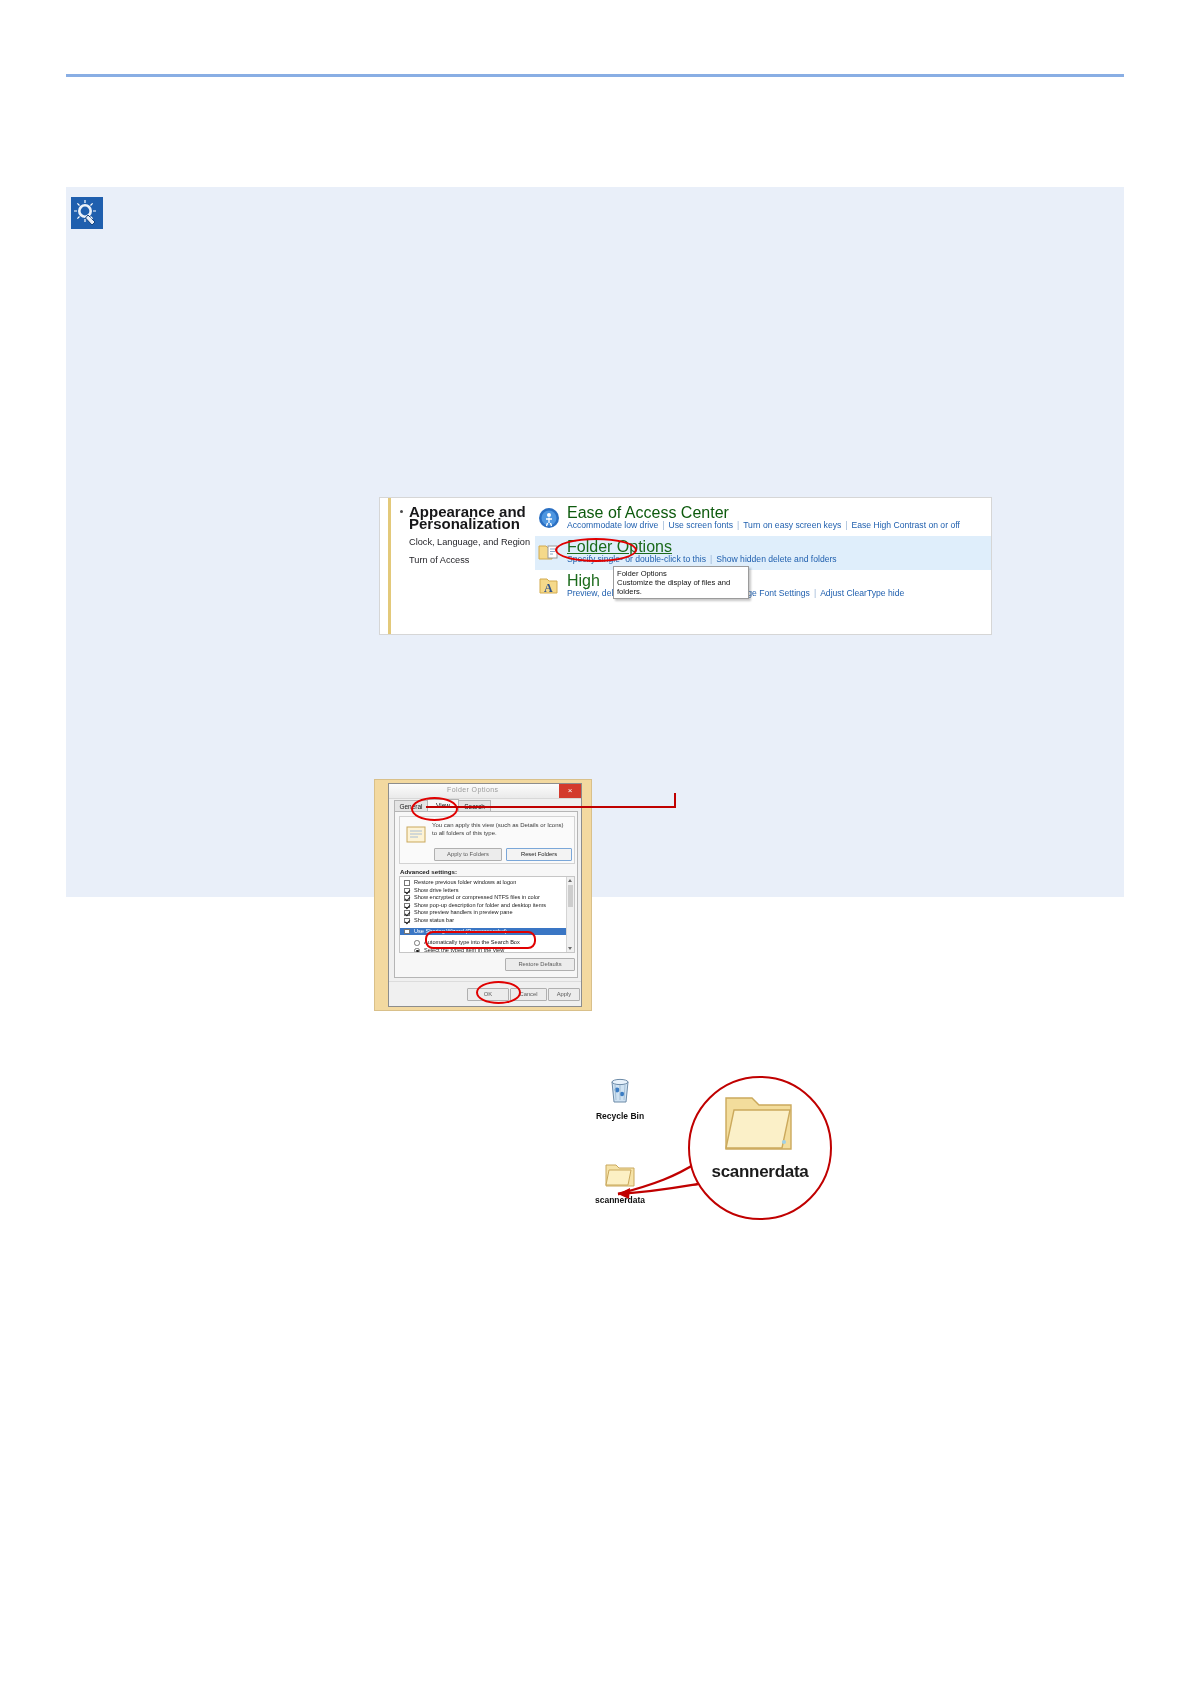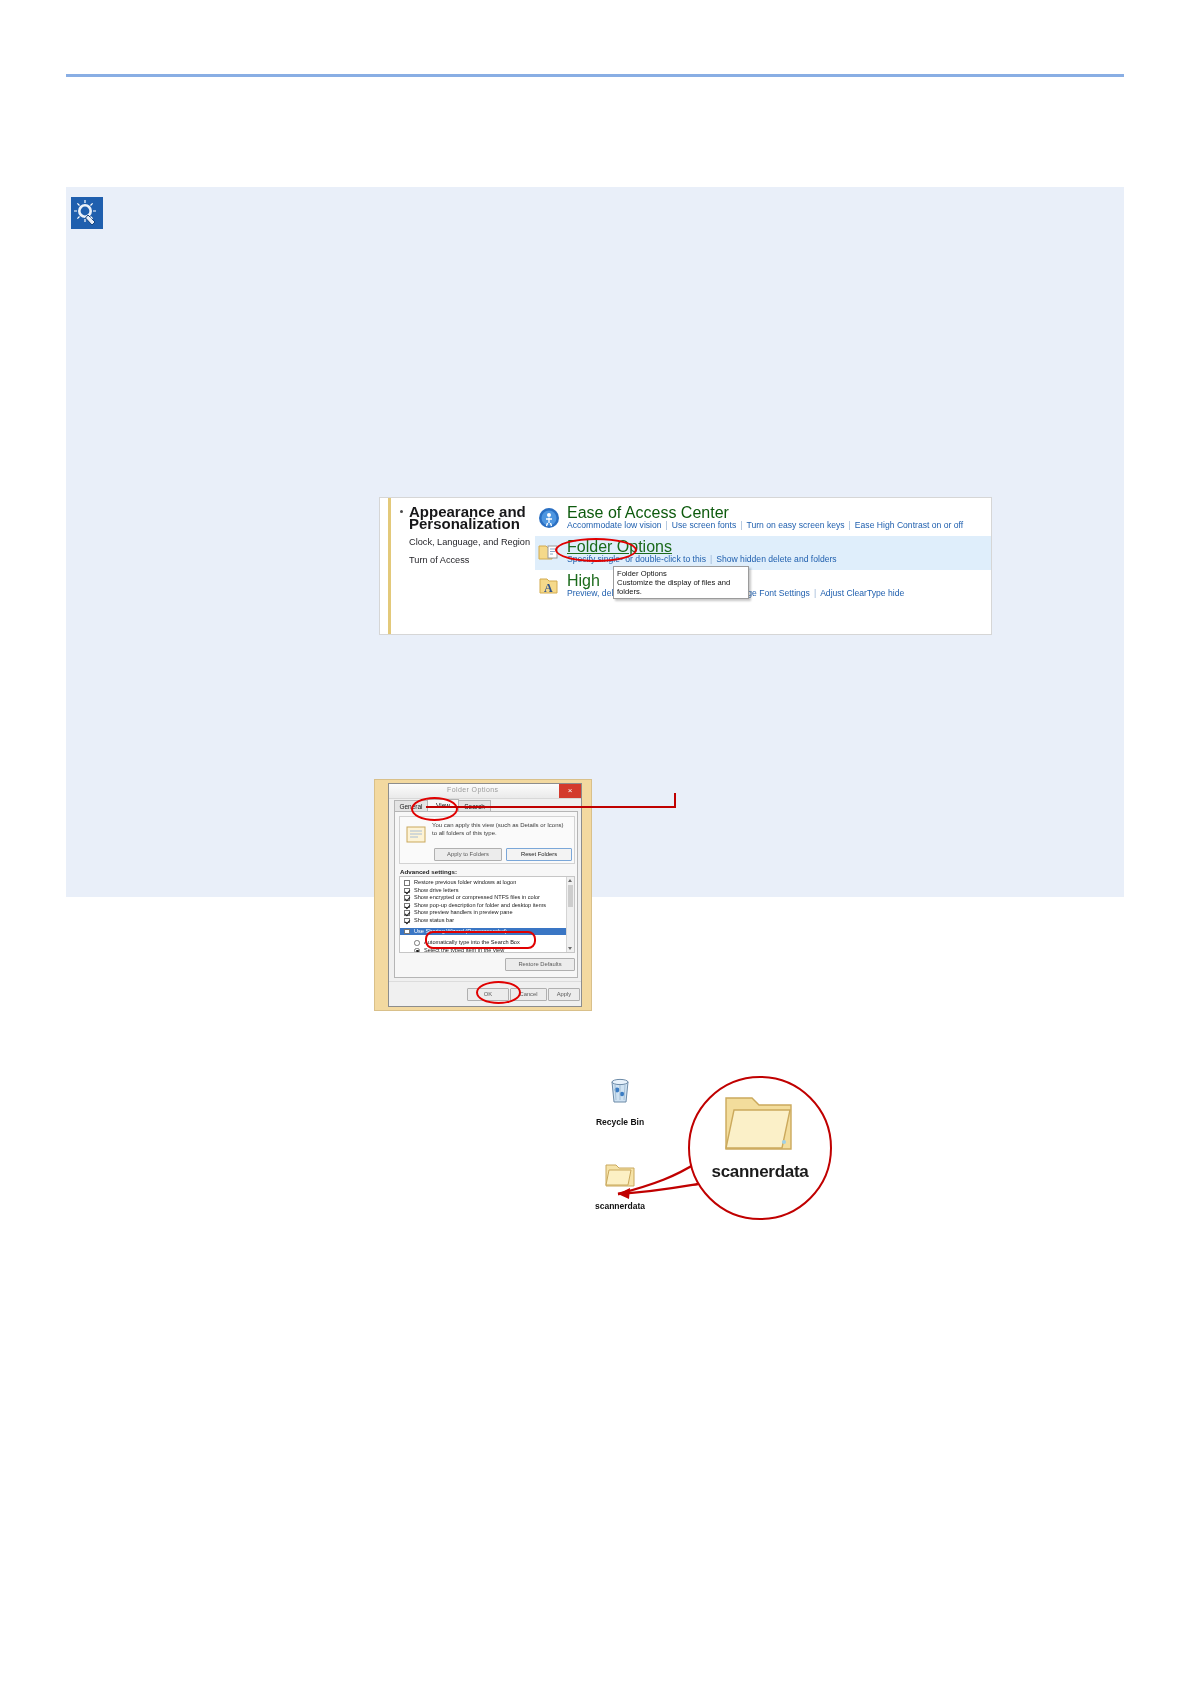--- a/index.html
+++ b/index.html
@@ -220,21 +220,21 @@
   }
   .recycle{
     position:absolute;left:32px;top:22px;width:56px;text-align:center;
   }
   .desk-folder{
     position:absolute;left:32px;top:110px;width:56px;text-align:center;
   }
   .desk-label{
     font-size:8.5px;color:#111;font-weight:bold;
     text-shadow:0 0 2px #fff,0 0 3px #fff,1px 1px 0 #fff;
-    margin-top:7px;
+    margin-top:1px;
   }
   .zoom-circle{
     position:absolute;left:128px;top:26px;width:140px;height:140px;
     border:2.6px solid #c00000;border-radius:50%;
     background:#ffffff;
   }
   .zoom-circle .big-folder{
     position:absolute;left:30px;top:12px;width:76px;height:66px;
   }
   .zoom-circle .big-label{
@@ -272,21 +272,21 @@
           <div class="icon">
             <svg width="24" height="24" viewBox="0 0 24 24">
               <circle cx="12" cy="12" r="10" fill="#2a6fc2"></circle>
               <circle cx="12" cy="12" r="7.5" fill="#4e96e0"></circle>
               <circle cx="12" cy="9" r="2" fill="#ffffff"></circle>
               <path d="M12 11.5 L12 17 M9 13 L15 13 M10.5 17 L9.5 20 M13.5 17 L14.5 20" stroke="#ffffff" stroke-width="1.3" fill="none"></path>
             </svg>
           </div>
           <div class="title access">Ease of Access Center</div>
           <div class="sublinks">
-            <span>Accommodate low vision</span><span class="sep">|</span><span>Use screen fonts</span><span class="sep">|</span><span>Turn on easy screen keys</span><span class="sep">|</span><span>Ease High Contrast on or off</span>
+            <span>Accommodate low drive</span><span class="sep">|</span><span>Use screen fonts</span><span class="sep">|</span><span>Turn on easy screen keys</span><span class="sep">|</span><span>Ease High Contrast on or off</span>
           </div>
         </div>
 
         <div class="cp-row highlight">
           <div class="icon">
             <svg width="24" height="24" viewBox="0 0 24 24">
               <path d="M2 6h7l2 2h4v11H2z" fill="#f5d98a" stroke="#d3ab4f" stroke-width="1"></path>
               <rect x="11" y="6" width="9" height="12" fill="#ffffff" stroke="#9a9a9a" stroke-width="1"></rect>
               <path d="M13 9h5 M13 11.5h5 M13 14h3" stroke="#8aa8c8" stroke-width="1"></path>
             </svg>

